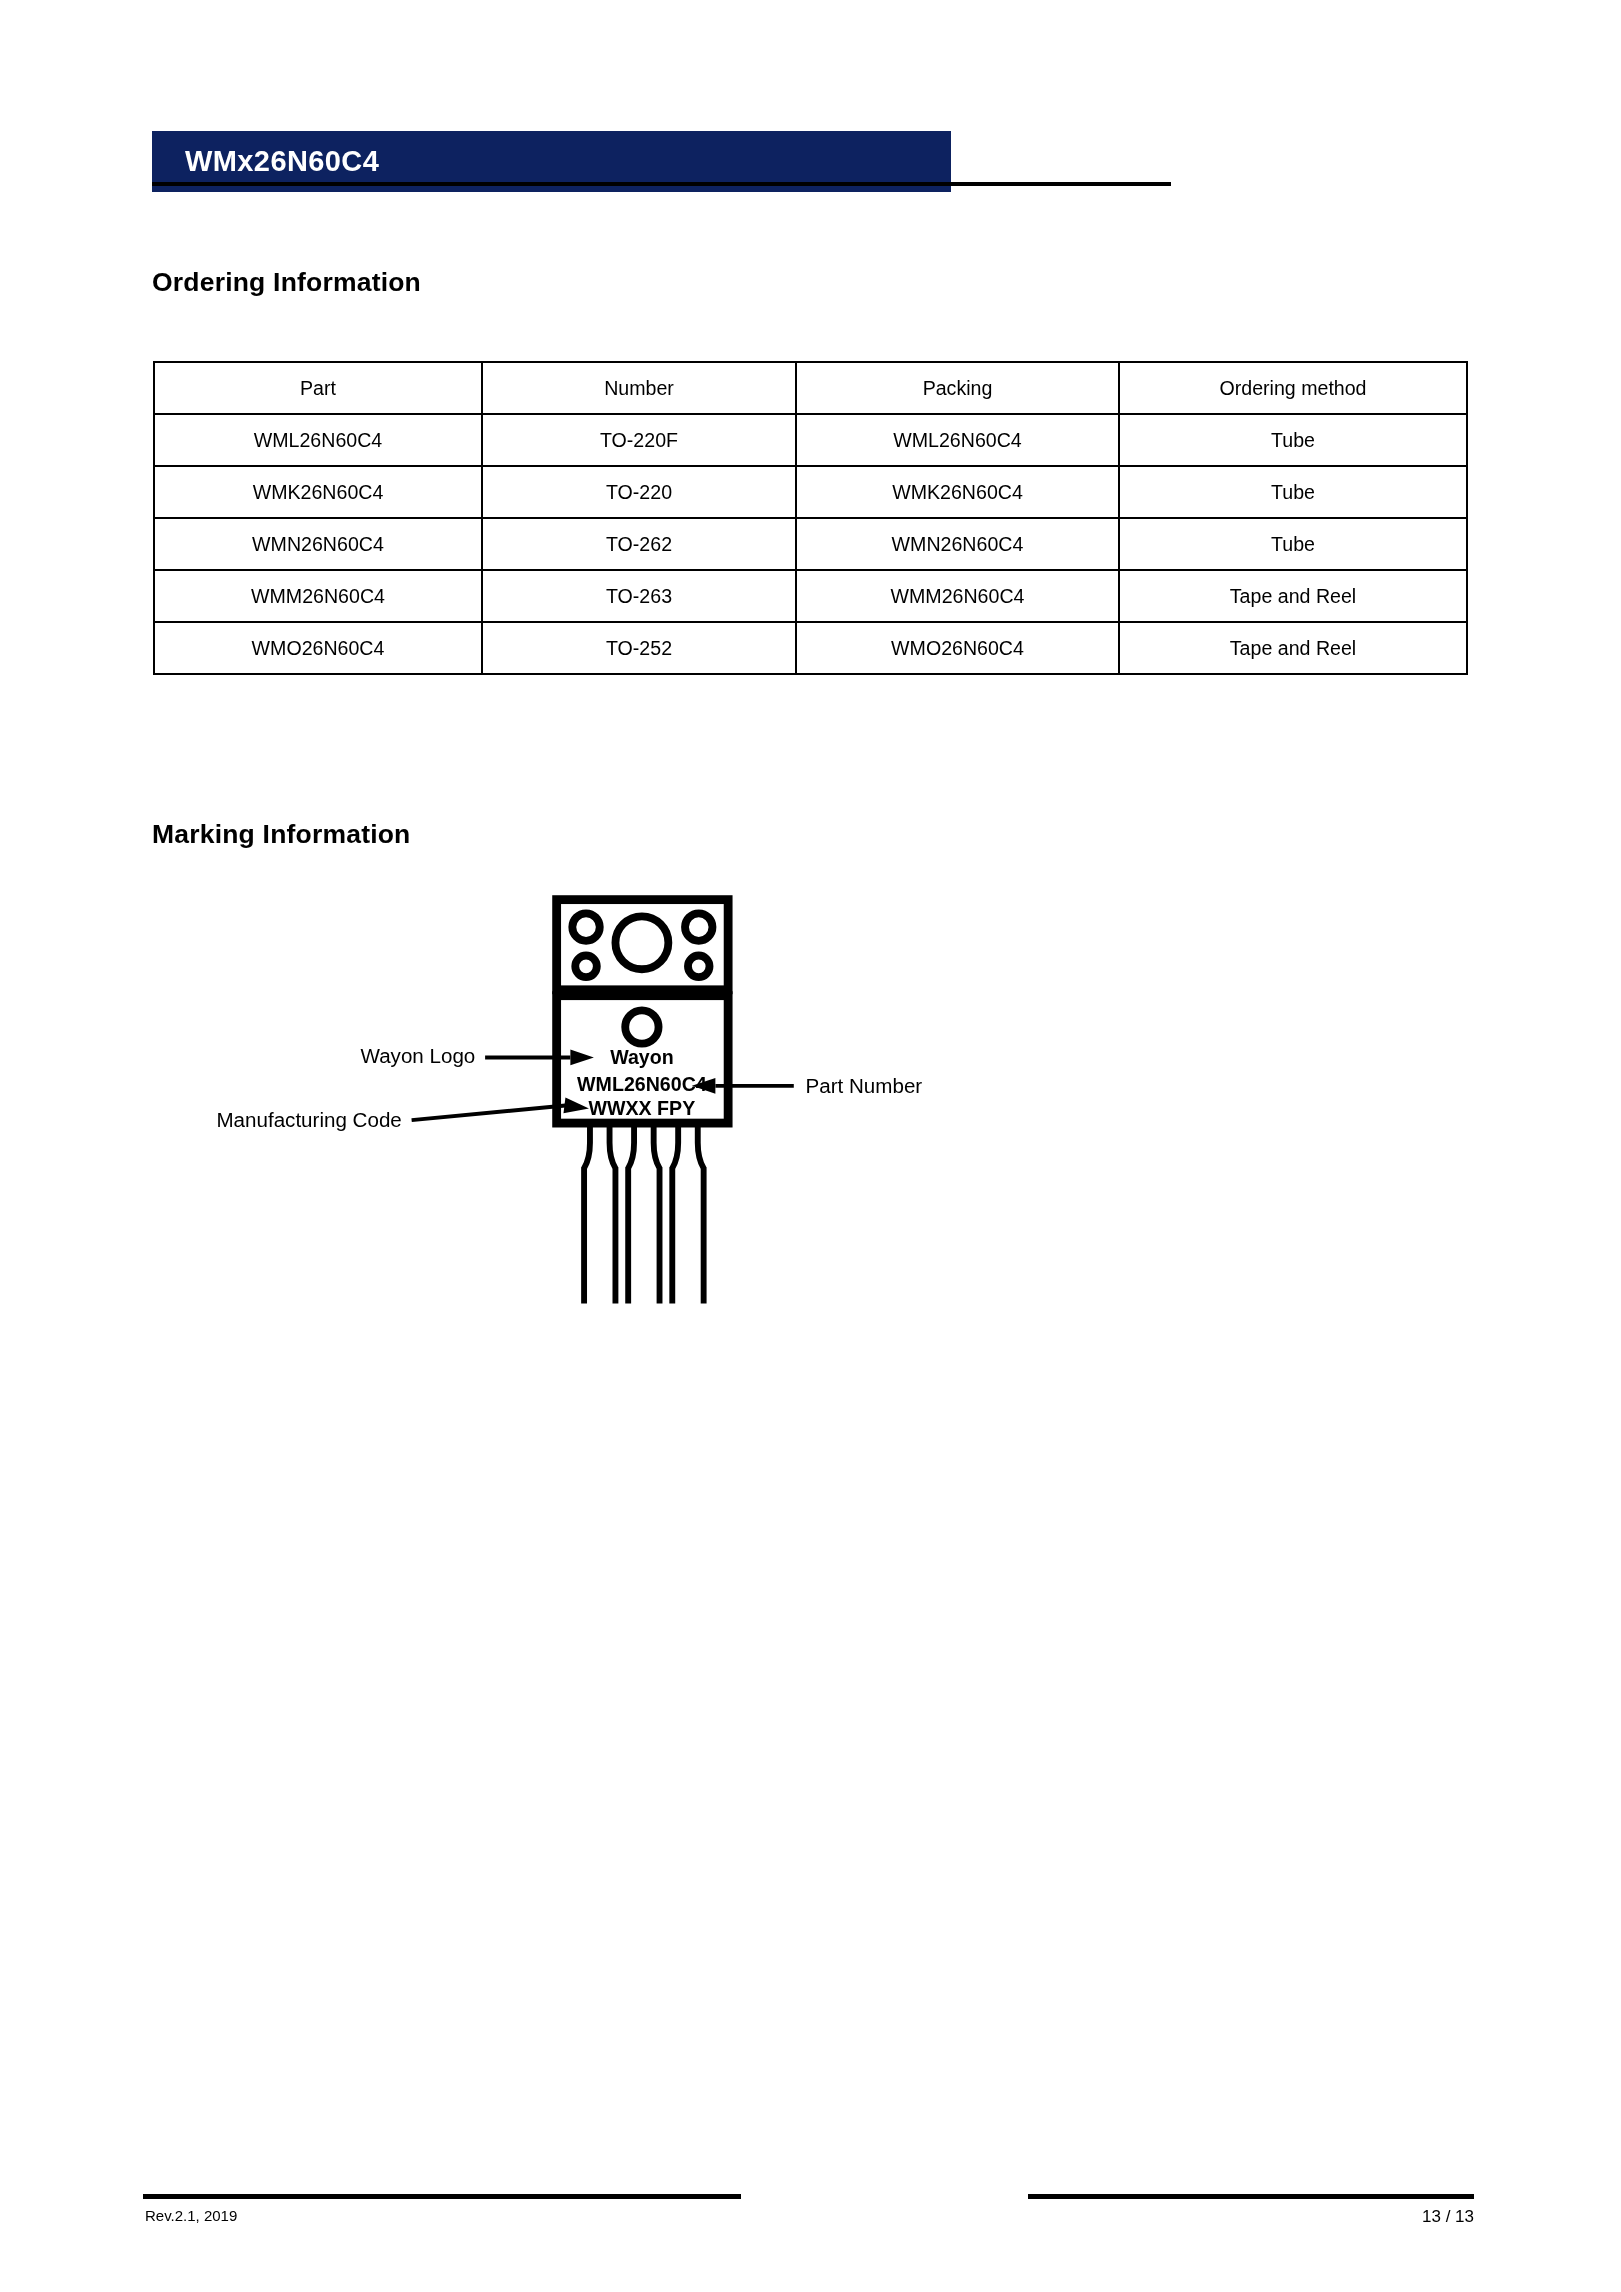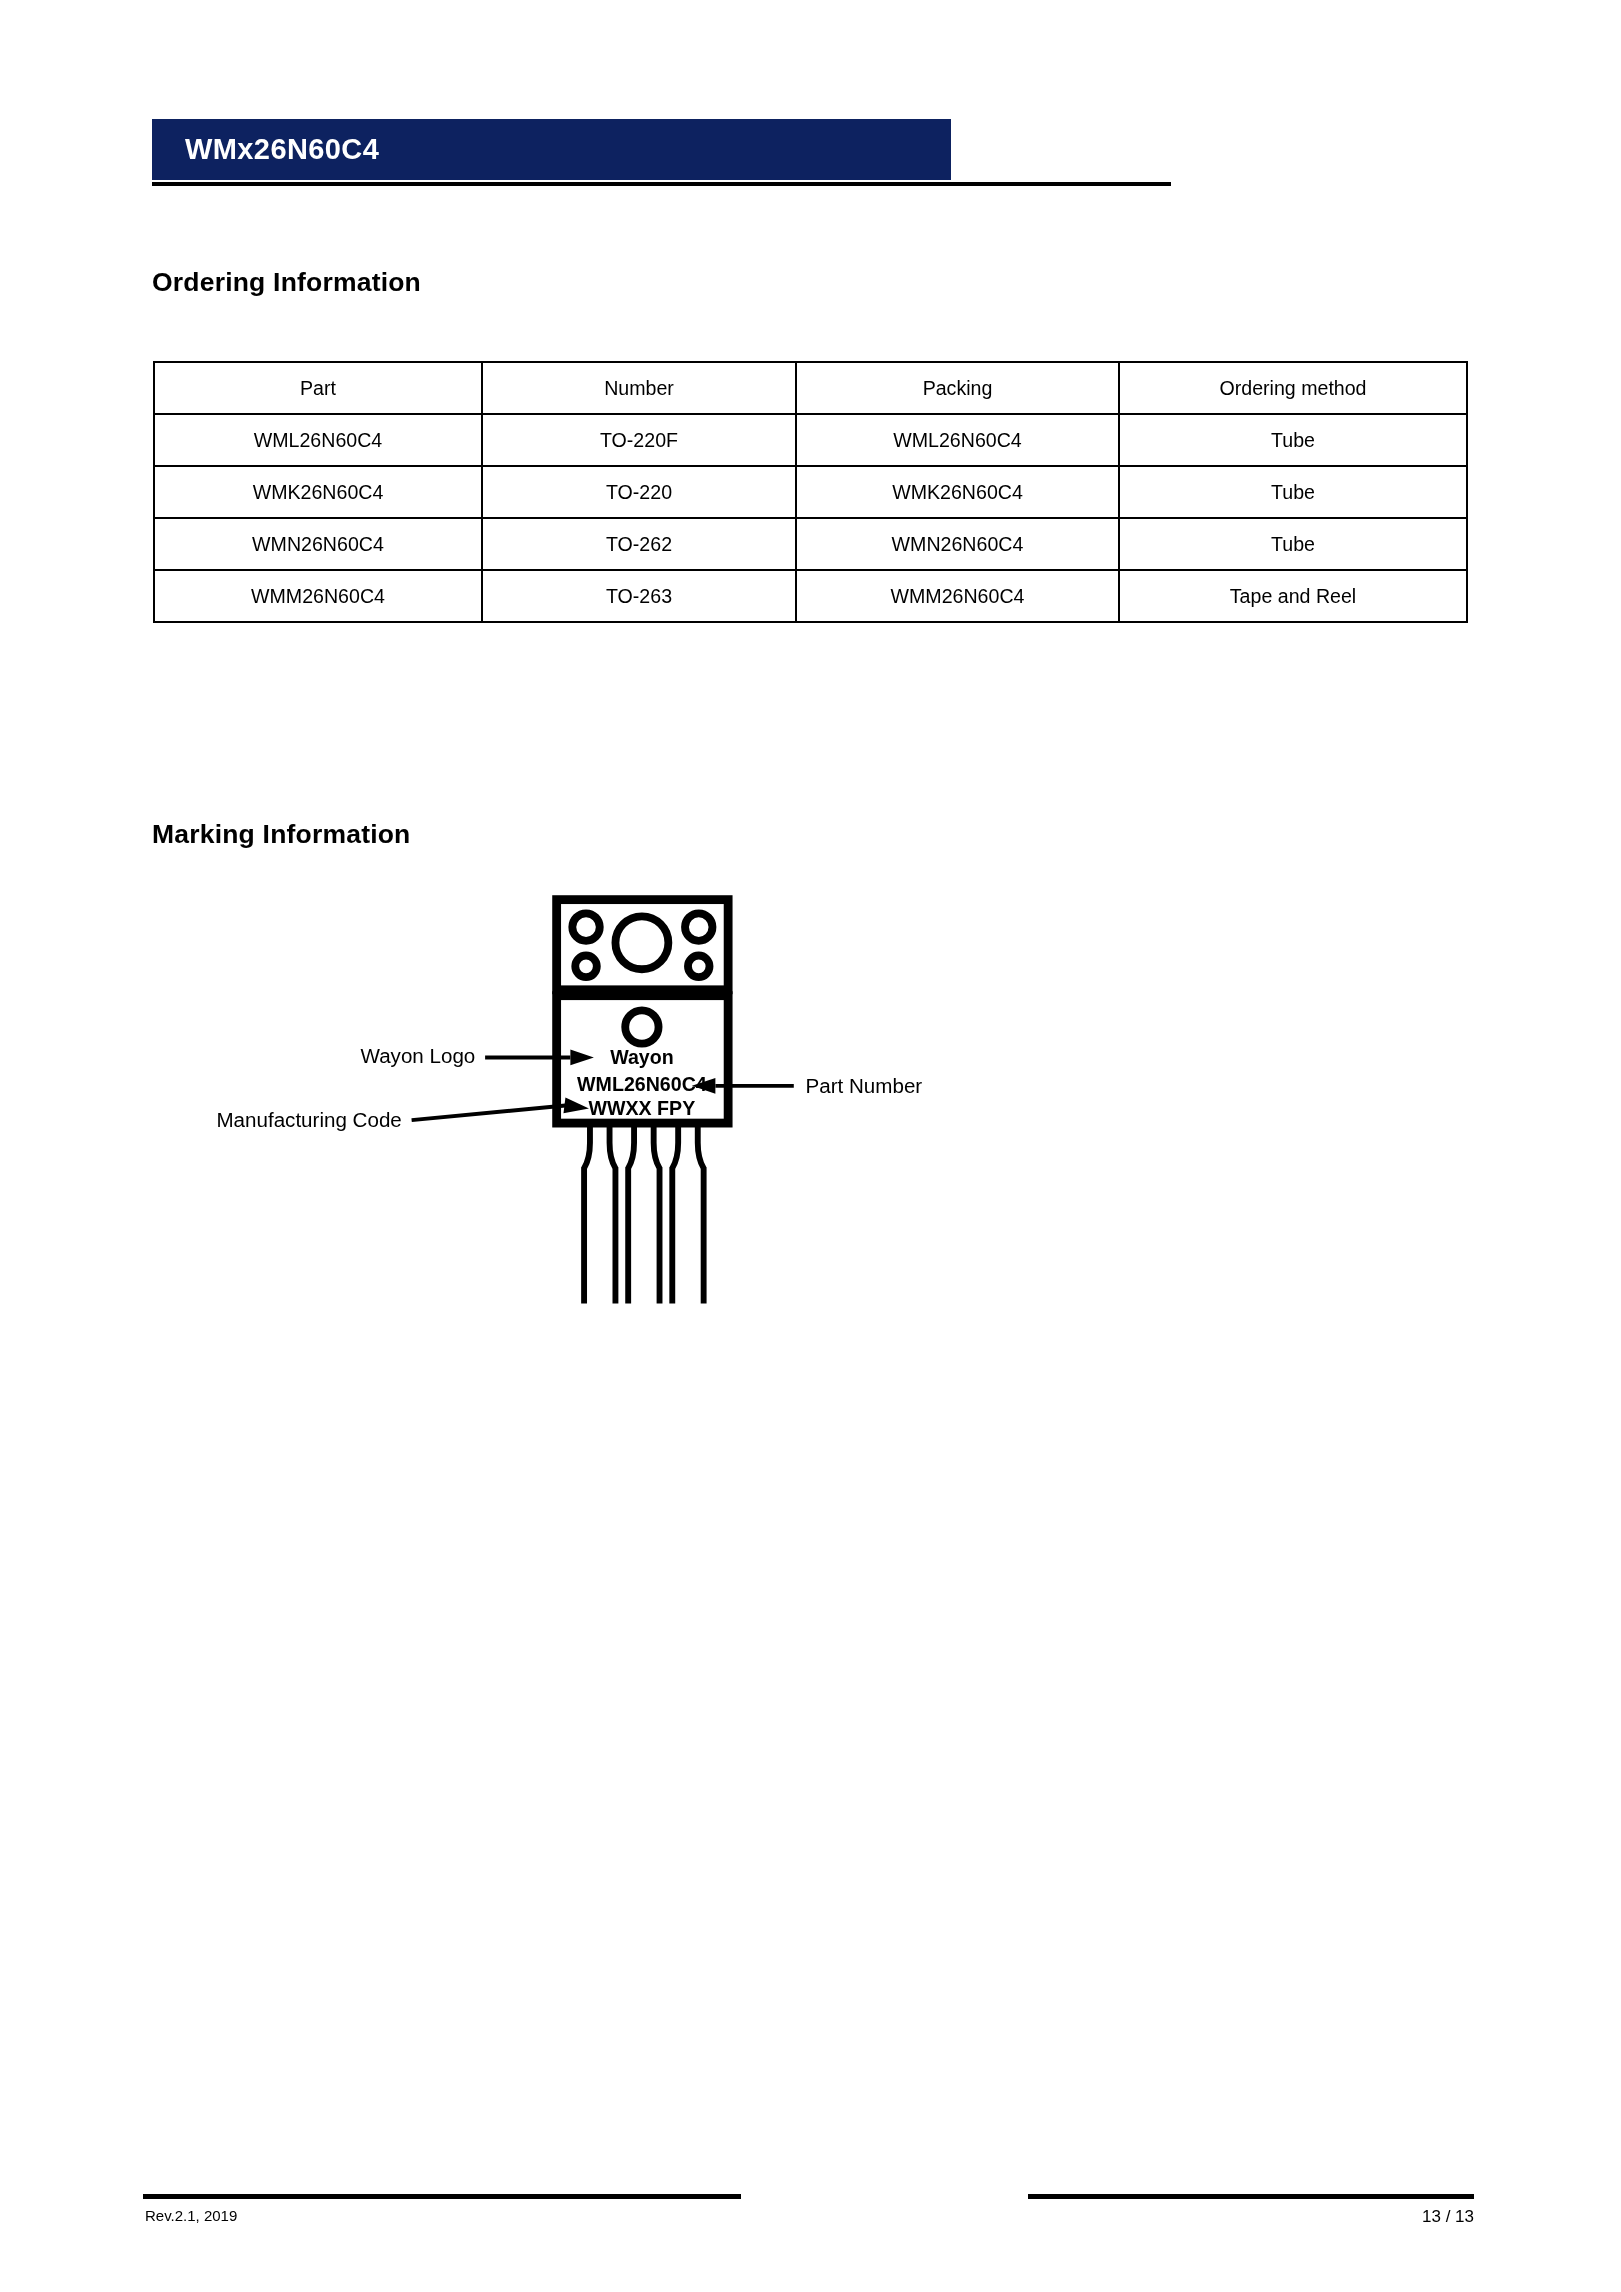--- a/index.html
+++ b/index.html
@@ -17,21 +17,21 @@
     width: 1621px;
     height: 2293px;
     background: #ffffff;
     overflow: hidden;
   }
 
   
   .header-bar {
     position: absolute;
     left: 152px;
-    top: 119px;
+    top: 131px;
     width: 799px;
     height: 61px;
     background: #0d2260;
     display: flex;
     align-items: center;
   }
   .header-title {
     color: #ffffff;
     font-size: 29px;
     font-weight: bold;
@@ -170,20 +170,26 @@
         <td>TO-262</td>
         <td>WMN26N60C4</td>
         <td>Tube</td>
       </tr>
       <tr>
         <td>WMM26N60C4</td>
         <td>TO-263</td>
         <td>WMM26N60C4</td>
         <td>Tape and Reel</td>
       </tr>
+      <tr>
+        <td>WMO26N60C4</td>
+        <td>TO-252</td>
+        <td>WMO26N60C4</td>
+        <td>Tape and Reel</td>
+      </tr>
     </tbody>
   </table>
 
   <div class="section-heading" id="heading-marking">Marking Information</div>
 
   <div class="diagram">
     <svg width="980" height="510" viewBox="0 0 1000 520" xmlns="http://www.w3.org/2000/svg">
 
       <g>
         <rect x="418" y="28" width="175" height="92" fill="#ffffff" stroke="#000000" stroke-width="9"></rect>

